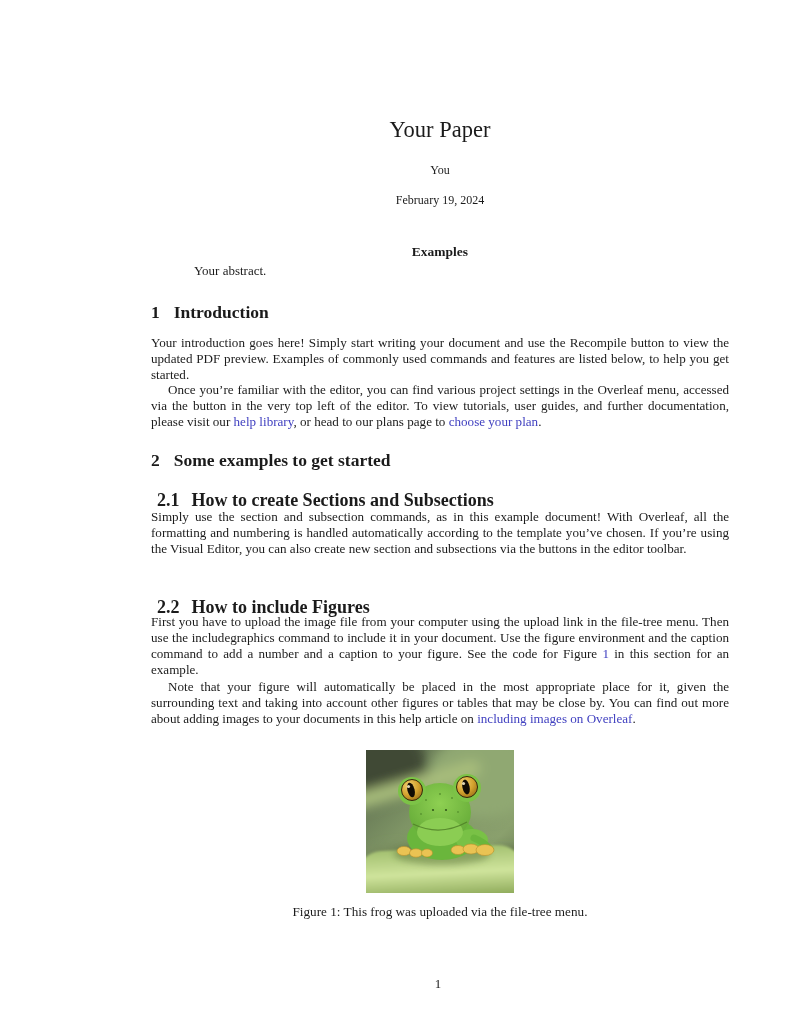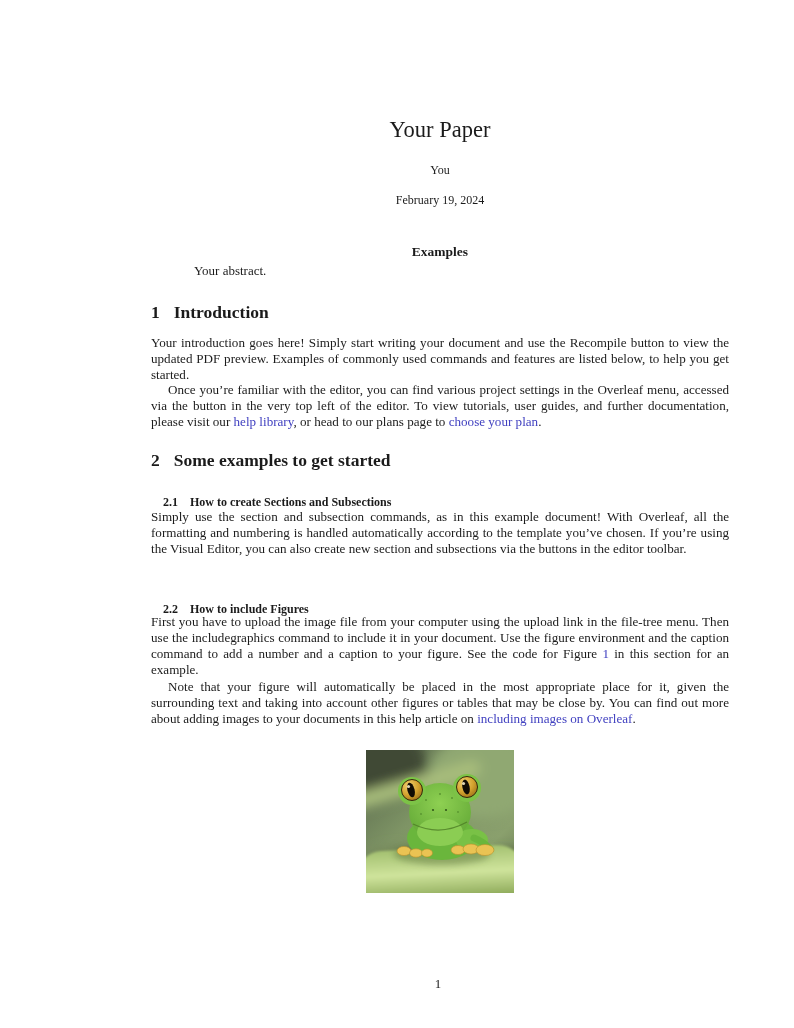--- a/index.html
+++ b/index.html
@@ -8,21 +8,21 @@
     font-family:"Liberation Serif","DejaVu Serif",serif; color:#1b1b1b;
     overflow:hidden; margin:0 auto;
   }
   .block { position:absolute; left:110px; width:578px; }
   .center { text-align:center; }
   .doc-title { font-size:22.5px; font-weight:400; line-height:1.15; }
   .doc-author, .doc-date { font-size:12px; line-height:1.2; }
   .abs-heading { font-size:13.5px; font-weight:bold; }
   .abs-body { font-size:13px; line-height:16px; }
   .sec-heading { margin:0; font-size:17.5px; font-weight:bold; line-height:1.15; }
-  .subsec-heading { margin:12px; font-size:12px; font-weight:bold; line-height:1.15; }
+  .subsec-heading { margin:6px; font-size:18px; font-weight:bold; line-height:1.15; }
   .sec-heading .num { margin-right:14px; }
   .subsec-heading .num { margin-right:12px; }
   .para { margin:0; font-size:13.1px; line-height:16px; text-align:justify; }
   .para.indent { text-indent:17px; }
   .doclink { color:var(--link-color,#4141c0); cursor:pointer; }
   .fig-wrap { position:absolute; left:325px; top:750px; width:148px; height:143px; }
   .fig-wrap svg { display:block; }
   .caption { font-size:13.2px; line-height:1.2; }
   .pagenum { position:absolute; left:0; width:794px; text-align:center; font-size:13px; }
 </style>
@@ -137,16 +137,17 @@
         <ellipse cx="38" cy="101" rx="7" ry="4.5"></ellipse>
         <ellipse cx="50" cy="103" rx="6.5" ry="4.2"></ellipse>
         <ellipse cx="61" cy="103" rx="5.5" ry="4"></ellipse>
         <ellipse cx="92" cy="100" rx="7" ry="4.5"></ellipse>
         <ellipse cx="105" cy="99" rx="8" ry="5"></ellipse>
         <ellipse cx="119" cy="100" rx="9" ry="5.5"></ellipse>
       </g>
     </svg>
   </div>
 
+  <div class="block center caption" style="top:904px">Figure 1: This frog was uploaded via the file-tree menu.</div>
 
   <div class="pagenum" style="top:976px">1</div>
 
 </div>
 
 </body></html>

